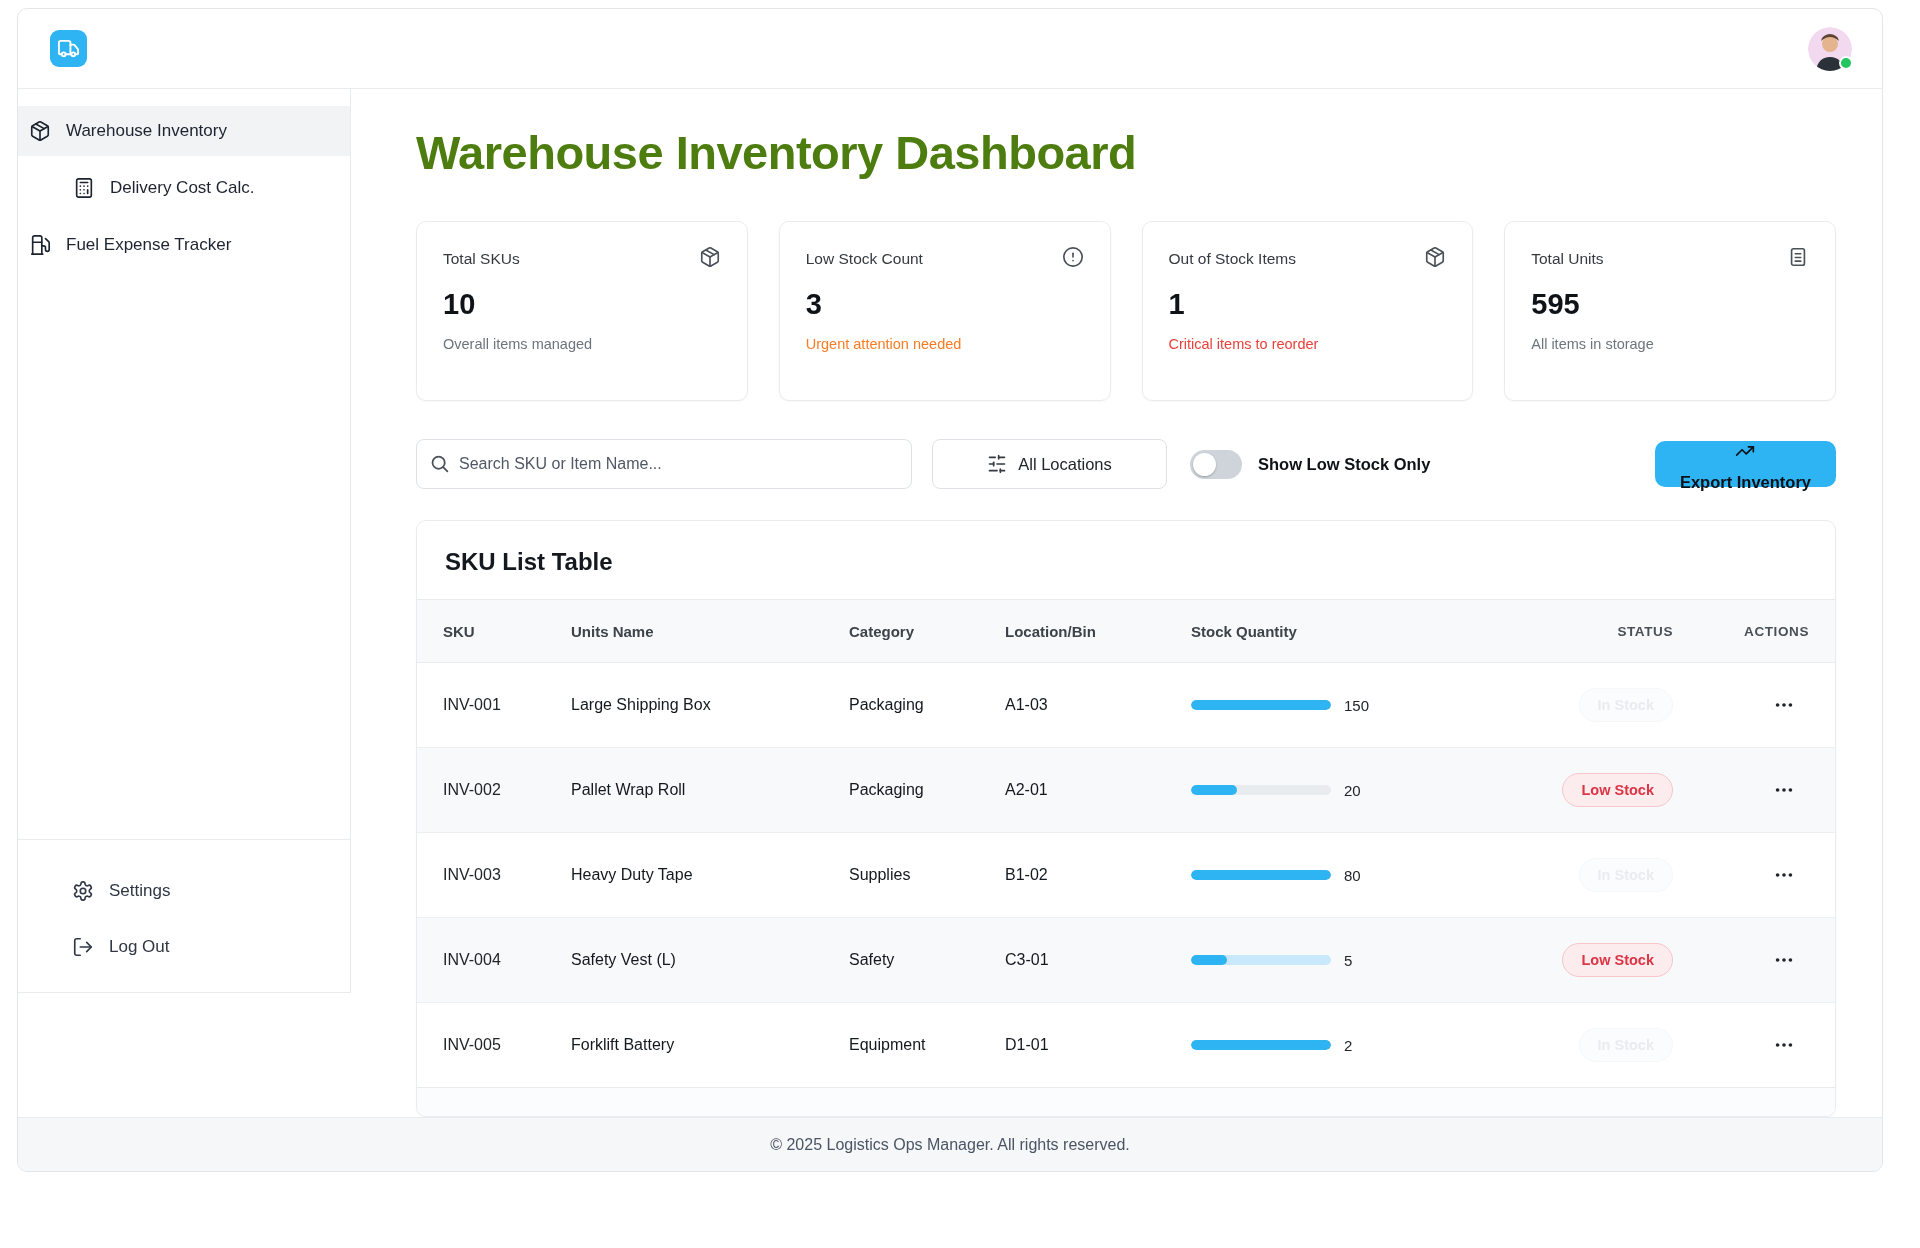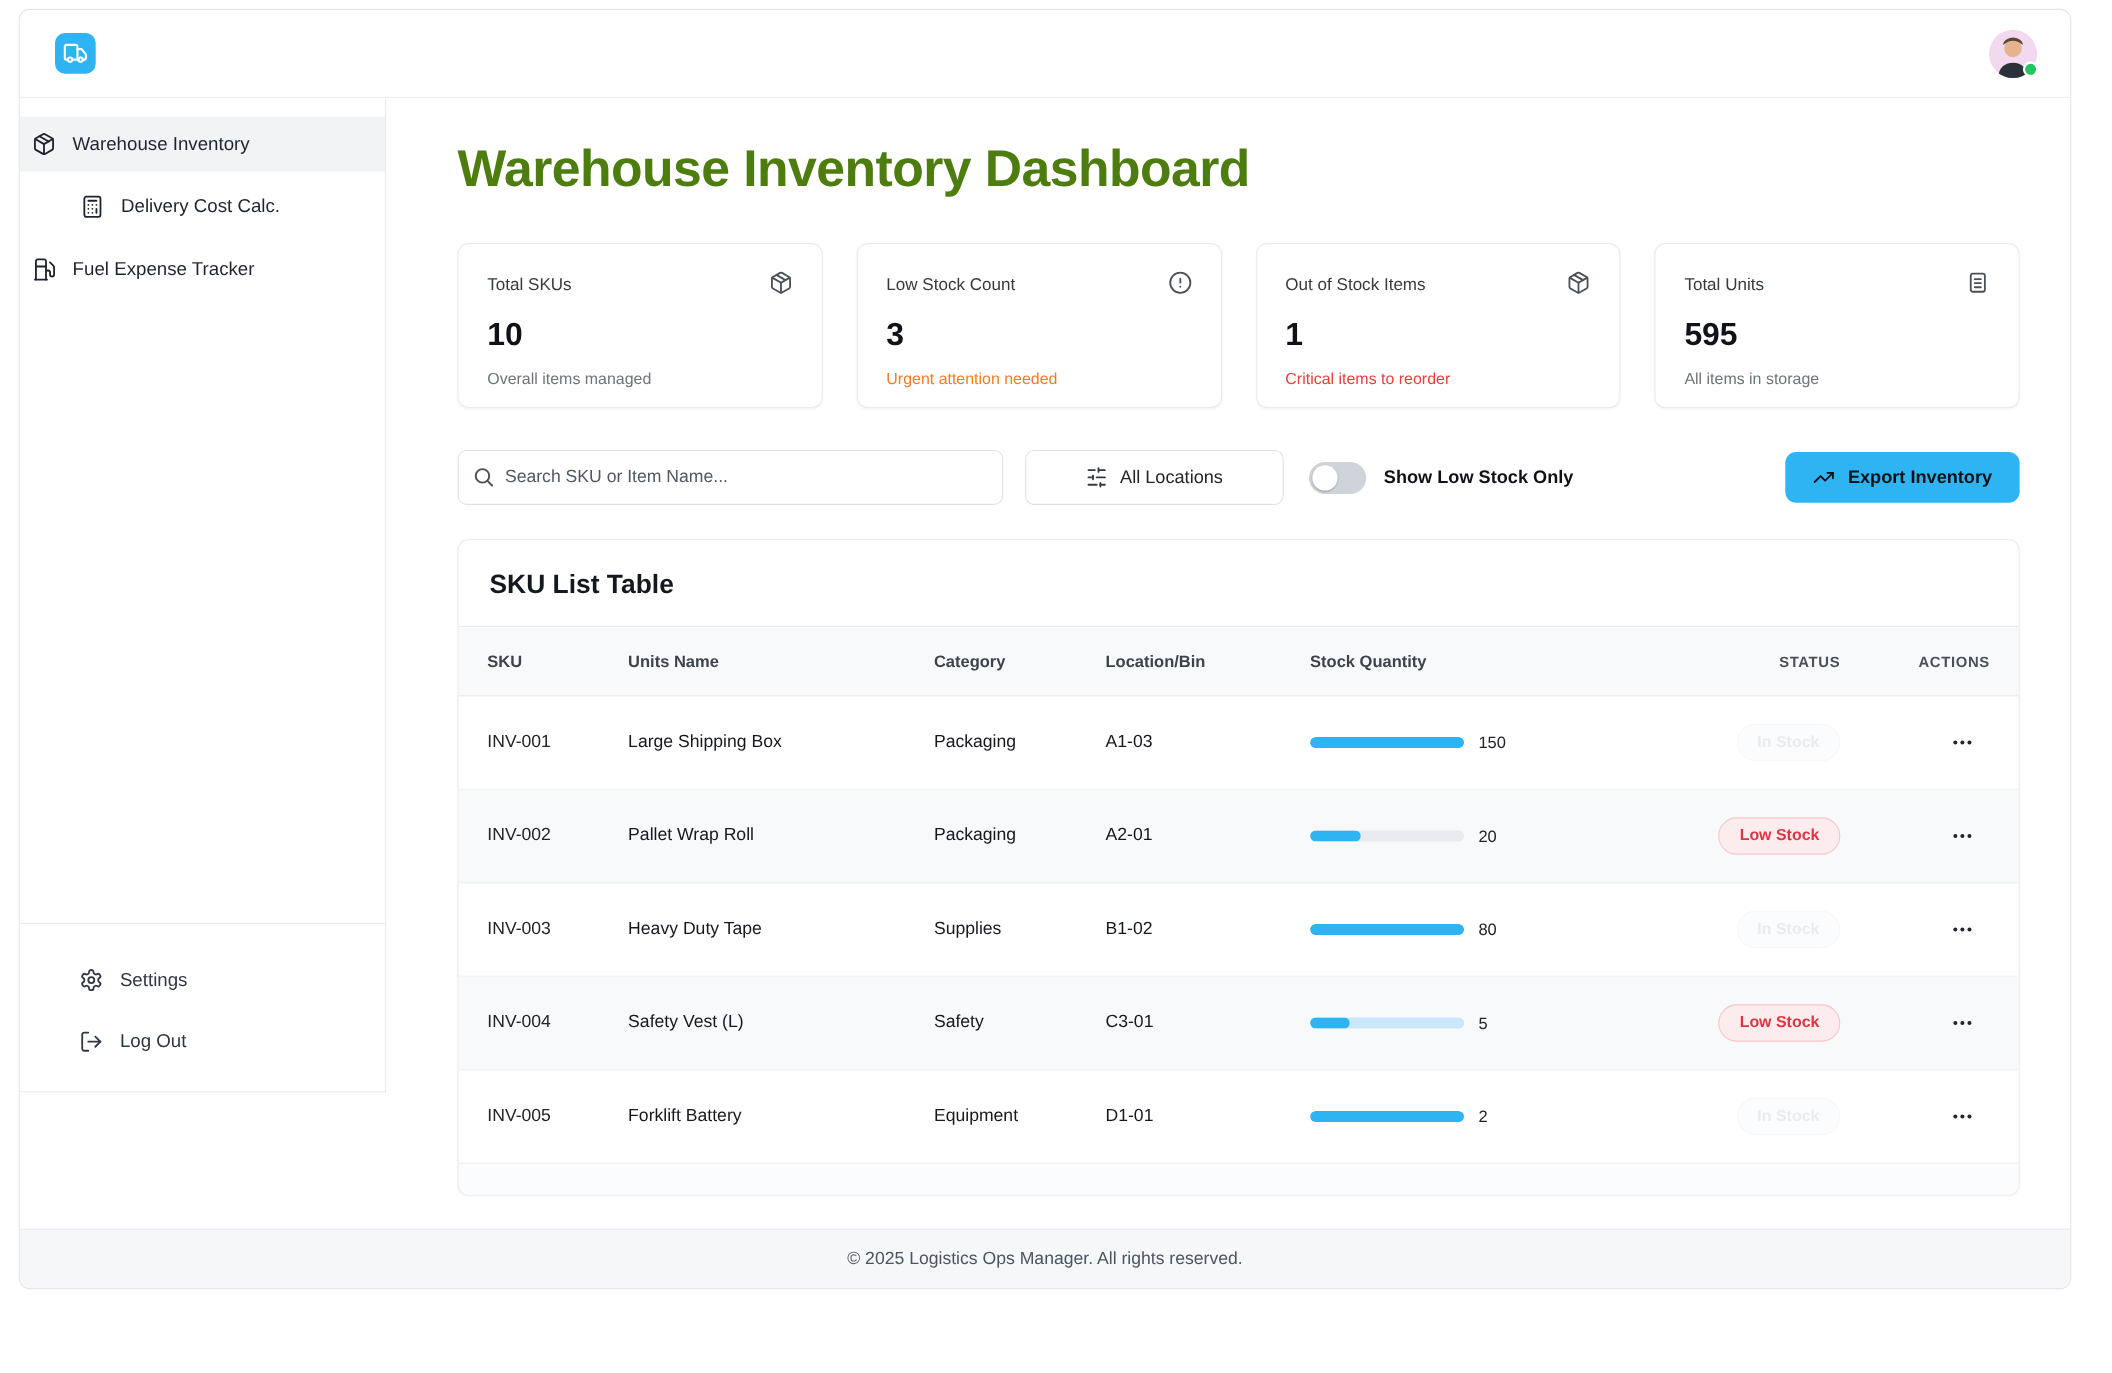--- a/index.html
+++ b/index.html
@@ -38,21 +38,21 @@
     display:flex; flex-direction:column; gap:10px; }
   .sidebar-bottom .nav-item { padding-left:54px; height:46px; color:#2f3744; }
   .sidebar-bottom .nav-item .icon svg { stroke:#2f3744; }
 
   
   .main { flex:1 1 auto; padding:36px 46px 0 65px; }
   .page-title { font-size:47px; font-weight:700; letter-spacing:-.5px; color:#4d7c0f; }
 
   .cards-row { margin-top:41px; display:grid; grid-template-columns:repeat(4,1fr); gap:31px; }
   .stat-card { background:#fff; border:1px solid #e9ecef; border-radius:10px;
-    height:150px; padding:24px 26px; box-shadow:0 1px 2px rgba(16,24,40,.03); }
+    height:180px; padding:24px 26px; box-shadow:0 1px 2px rgba(16,24,40,.03); }
   .stat-card .top { display:flex; align-items:center; justify-content:space-between; }
   .stat-card .label { font-size:15.5px; color:#343a40; font-weight:500; }
   .stat-card .icon svg { width:22px; height:22px; stroke:#495057; }
   .stat-card .value { margin-top:16px; font-size:29px; font-weight:700; color:#0f1318; }
   .stat-card .subtitle { margin-top:15px; font-size:14.5px; color:#6c757d; }
 
   .filters-row { margin-top:38px; display:flex; align-items:center; }
   .search-box { position:relative; width:496px; }
   .search-box input { width:100%; height:50px; border:1px solid #dee2e6; border-radius:8px;
     padding:0 14px 0 42px; font-size:16px; color:#212529; outline:none;
@@ -65,21 +65,21 @@
     font-size:16.5px; color:#212529; cursor:pointer; background:#fff; }
   .location-select svg { width:20px; height:20px; stroke:#343a40; }
   .toggle { margin-left:23px; width:52px; height:29px; border-radius:999px; background:#ced4da;
     position:relative; cursor:pointer; flex:0 0 auto; }
   .toggle .knob { position:absolute; left:3px; top:3px; width:23px; height:23px; border-radius:50%;
     background:#fff; box-shadow:0 1px 2px rgba(0,0,0,.25); }
   .toggle-label { margin-left:16px; font-size:16.5px; font-weight:600; color:#0f1318; }
   .export-btn { margin-left:auto; height:46px; padding:0 25px; border:none; border-radius:10px;
     background:var(--accent); color:#0c1117; font-size:16.5px; font-weight:700;
     display:flex; align-items:center; gap:12px; cursor:pointer;
-    font-family:"Liberation Sans","DejaVu Sans",sans-serif; }
+    font-family:"Liberation Sans","DejaVu Sans",sans-serif;flex-direction:column; }
   .export-btn svg { width:20px; height:20px; stroke:#0c1117; }
 
   
   .table-card { margin-top:31px; border:1px solid #e9ecef; border-radius:10px; overflow:hidden;
     background:#fff; box-shadow:0 1px 2px rgba(16,24,40,.03); }
   .table-title { padding:27px 28px 23px; font-size:24px; font-weight:700; color:#14181f; }
   .tgrid { display:grid; grid-template-columns:128px 278px 156px 186px 1fr 150px 136px;
     align-items:center; padding:18px 26px; }
   .thead { background:#f8f9fa; border-top:1px solid #e9ecef; border-bottom:1px solid #e9ecef;
     height:64px; }

